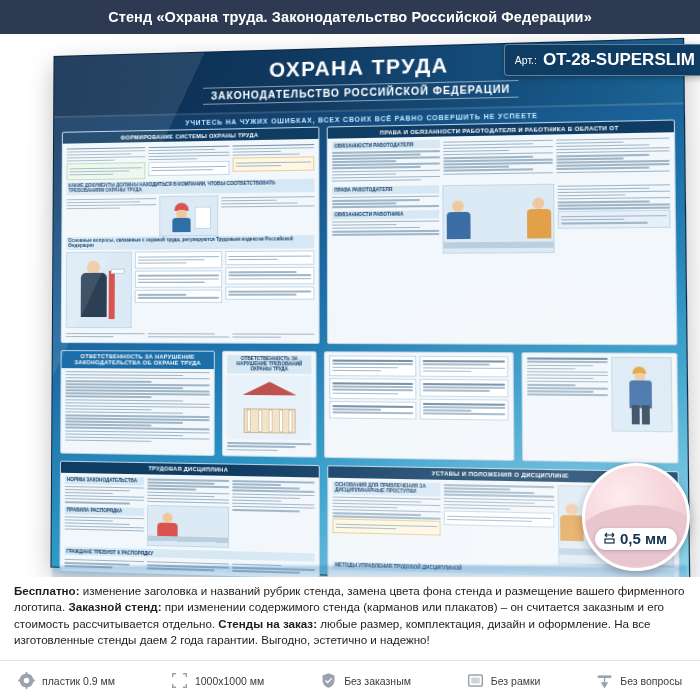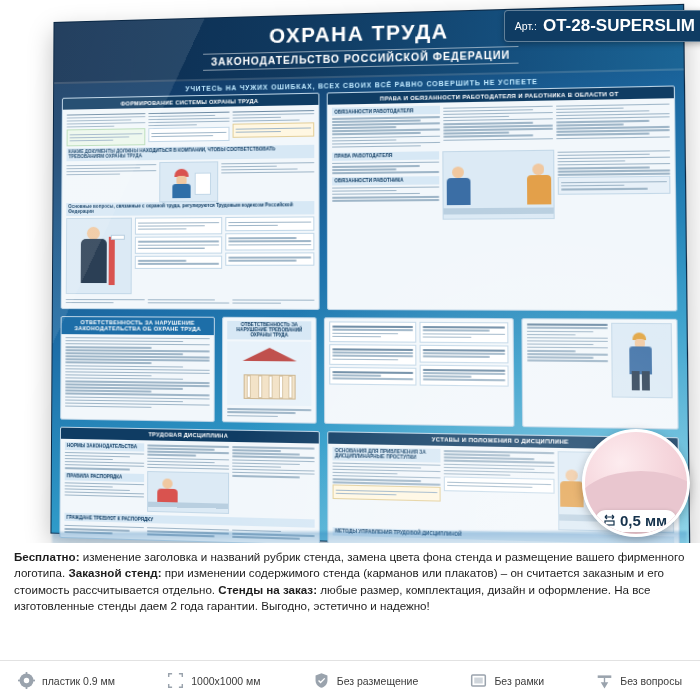--- a/index.html
+++ b/index.html
@@ -157,21 +157,21 @@
     display:flex; align-items:flex-end; justify-content:center;
     overflow:hidden;
   }
   .bubble .curve {
     position:absolute; left:-10%; top:38%; width:130%; height:60%;
     background:#e9c6cf; border-radius:50% 50% 0 0 / 60% 60% 0 0;
   }
   .bubble .lbl {
     position:relative; z-index:2;
     background:#ffffff; color:#15324c; font-weight:bold; font-size:15px;
-    padding:2px 10px 3px 8px; border-radius:12px; margin-bottom:2px;
+    padding:2px 10px 3px 8px; border-radius:12px; margin-bottom:18px;
     display:flex; align-items:center; gap:4px;
     box-shadow:0 1px 4px rgba(0,0,0,.2);
   }
 
   
   .desc {
     padding:6px 14px 4px;
     font-size:11.6px; line-height:1.42; color:#1d1d1d;
   }
   .desc b { font-weight:bold; }
@@ -185,20 +185,23 @@
     padding:0 18px;
   }
   .feat { display:flex; align-items:center; gap:7px; font-size:10.5px; color:#3b3b3b; }
   .feat svg { display:block; }
 </style>
 </head>
 <body>
 
 <div class="page">
 
+  <div class="topbar">
+    <div class="t">Стенд «Охрана труда. Законодательство Российской Федерации»</div>
+  </div>
 
   <div class="stage">
 
     <div class="board">
 
       <div class="bhead">
         <div class="h1">ОХРАНА ТРУДА</div>
         <div class="h2">ЗАКОНОДАТЕЛЬСТВО РОССИЙСКОЙ ФЕДЕРАЦИИ</div>
       </div>
 
@@ -712,21 +715,21 @@
         </g>
       </svg>
       <span>1000х1000 мм</span>
     </div>
 
     <div class="feat">
       <svg width="17" height="17" viewBox="0 0 20 20">
         <path d="M10 1.5 17 4v6c0 5-4 8-7 8.5C7 18 3 15 3 10V4z" fill="#9aa3ad"></path>
         <path d="M6.5 10l2.4 2.4L13.8 7.5" stroke="#ffffff" stroke-width="1.6" fill="none"></path>
       </svg>
-      <span>Без размещение</span>
+      <span>Без заказным</span>
     </div>
 
     <div class="feat">
       <svg width="17" height="17" viewBox="0 0 20 20">
         <rect x="2" y="3.5" width="16" height="13" rx="1.2" stroke="#9aa3ad" stroke-width="1.8" fill="none"></rect>
         <rect x="5" y="6.5" width="10" height="7" fill="#cfd5db"></rect>
       </svg>
       <span>Без рамки</span>
     </div>
 

